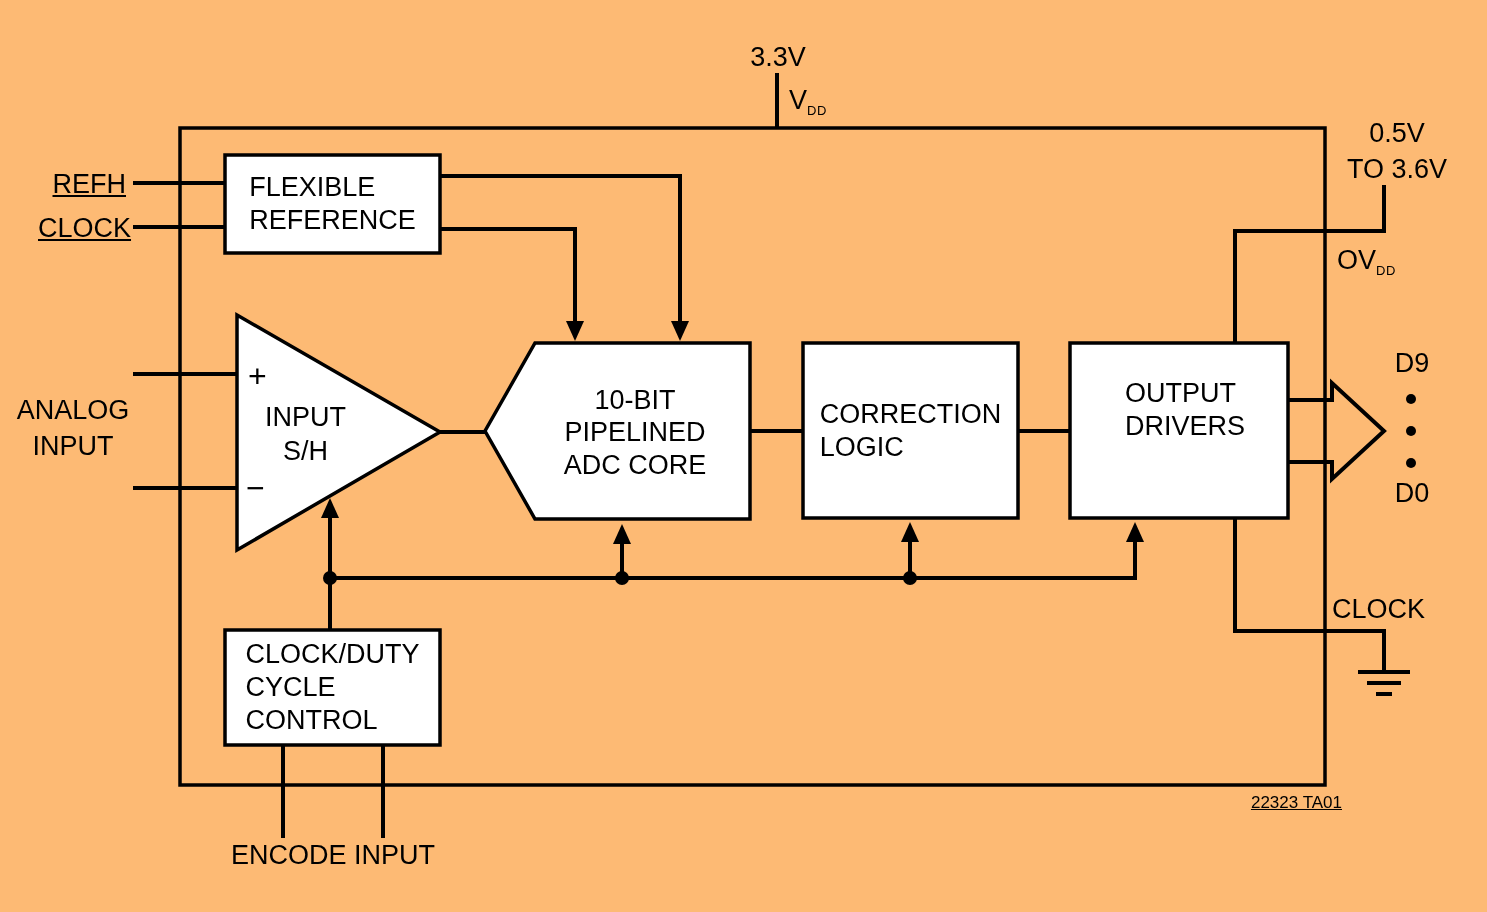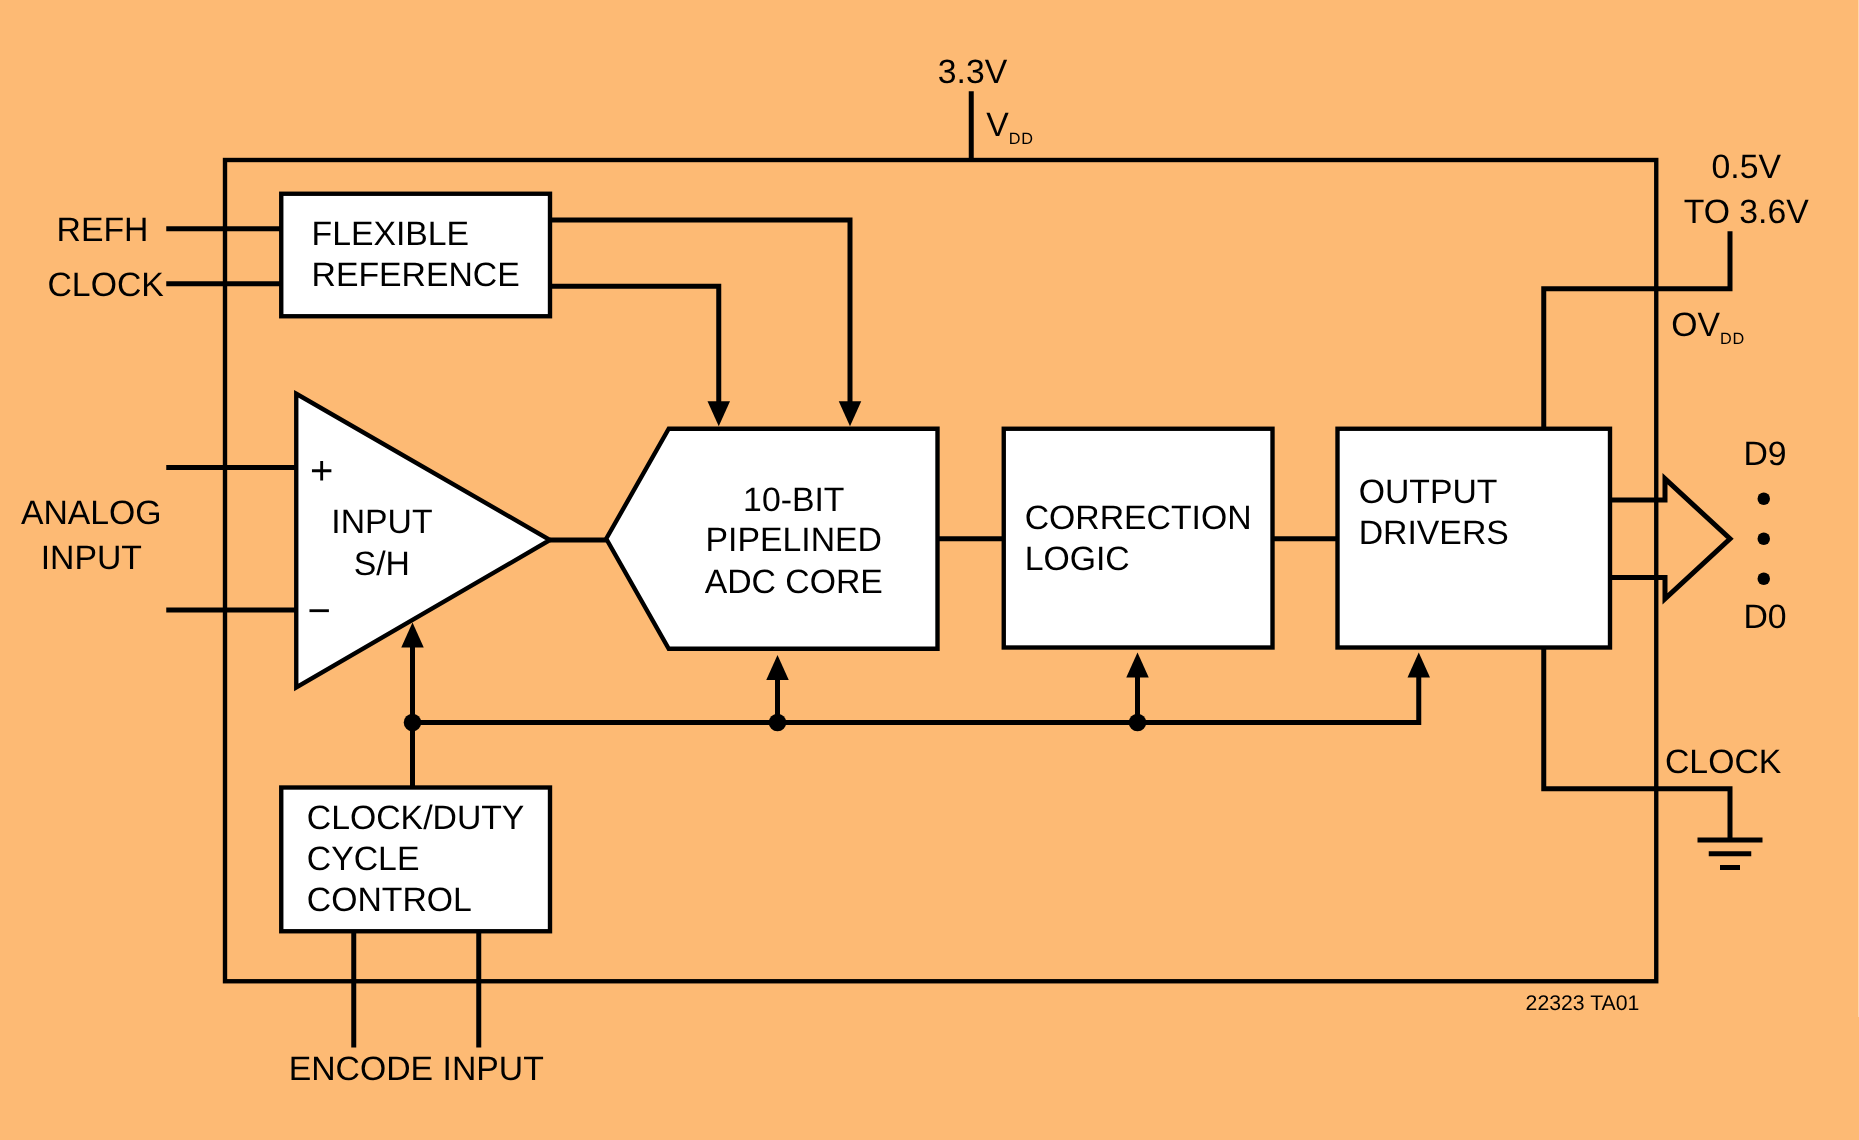--- a/index.html
+++ b/index.html
@@ -17,21 +17,21 @@
   .box  { stroke: #000; stroke-width: 3.5; fill: #ffffff; }
   .fill { fill: #000; stroke: none; }
   .label {
     position: absolute;
     font-size: 27px;
     line-height: 1.25;
     white-space: pre-line;
     color: #000;
   }
   .center { text-align: center; }
-  .right  { text-align: center; }
+  .right  { text-align: right; text-decoration: underline; }
   .block-label {
     position: absolute;
     display: flex;
     align-items: center;
     justify-content: center;
     text-align: left;
     white-space: pre-line;
     font-size: 27px;
     line-height: 1.22;
     color: #000;
@@ -118,21 +118,21 @@
   <div class="label center" style="left:238px; top:401px; width:135px;">INPUT
 S/H</div>
 
   <div class="label center" style="left:520px; top:384px; width:230px; line-height:1.2;">10-BIT
 PIPELINED
 ADC CORE</div>
 
   <div class="block-label" style="left:803px; top:343px; width:215px; height:175px;">CORRECTION
 LOGIC</div>
 
-  <div class="block-label" style="left:1038px; top:343px; width:218px; height:133px;">OUTPUT
+  <div class="block-label" style="left:1076px; top:343px; width:218px; height:133px;">OUTPUT
 DRIVERS</div>
 
   <div class="block-label" style="left:225px; top:630px; width:215px; height:115px;">CLOCK/DUTY
 CYCLE
 CONTROL</div>
 
   <div class="label center" style="left:212px; top:839px; width:242px;">ENCODE INPUT</div>
 
   <div class="label center" style="left:1386px; top:347px; width:52px;">D9</div>
   <div class="label center" style="left:1386px; top:477px; width:52px;">D0</div>

